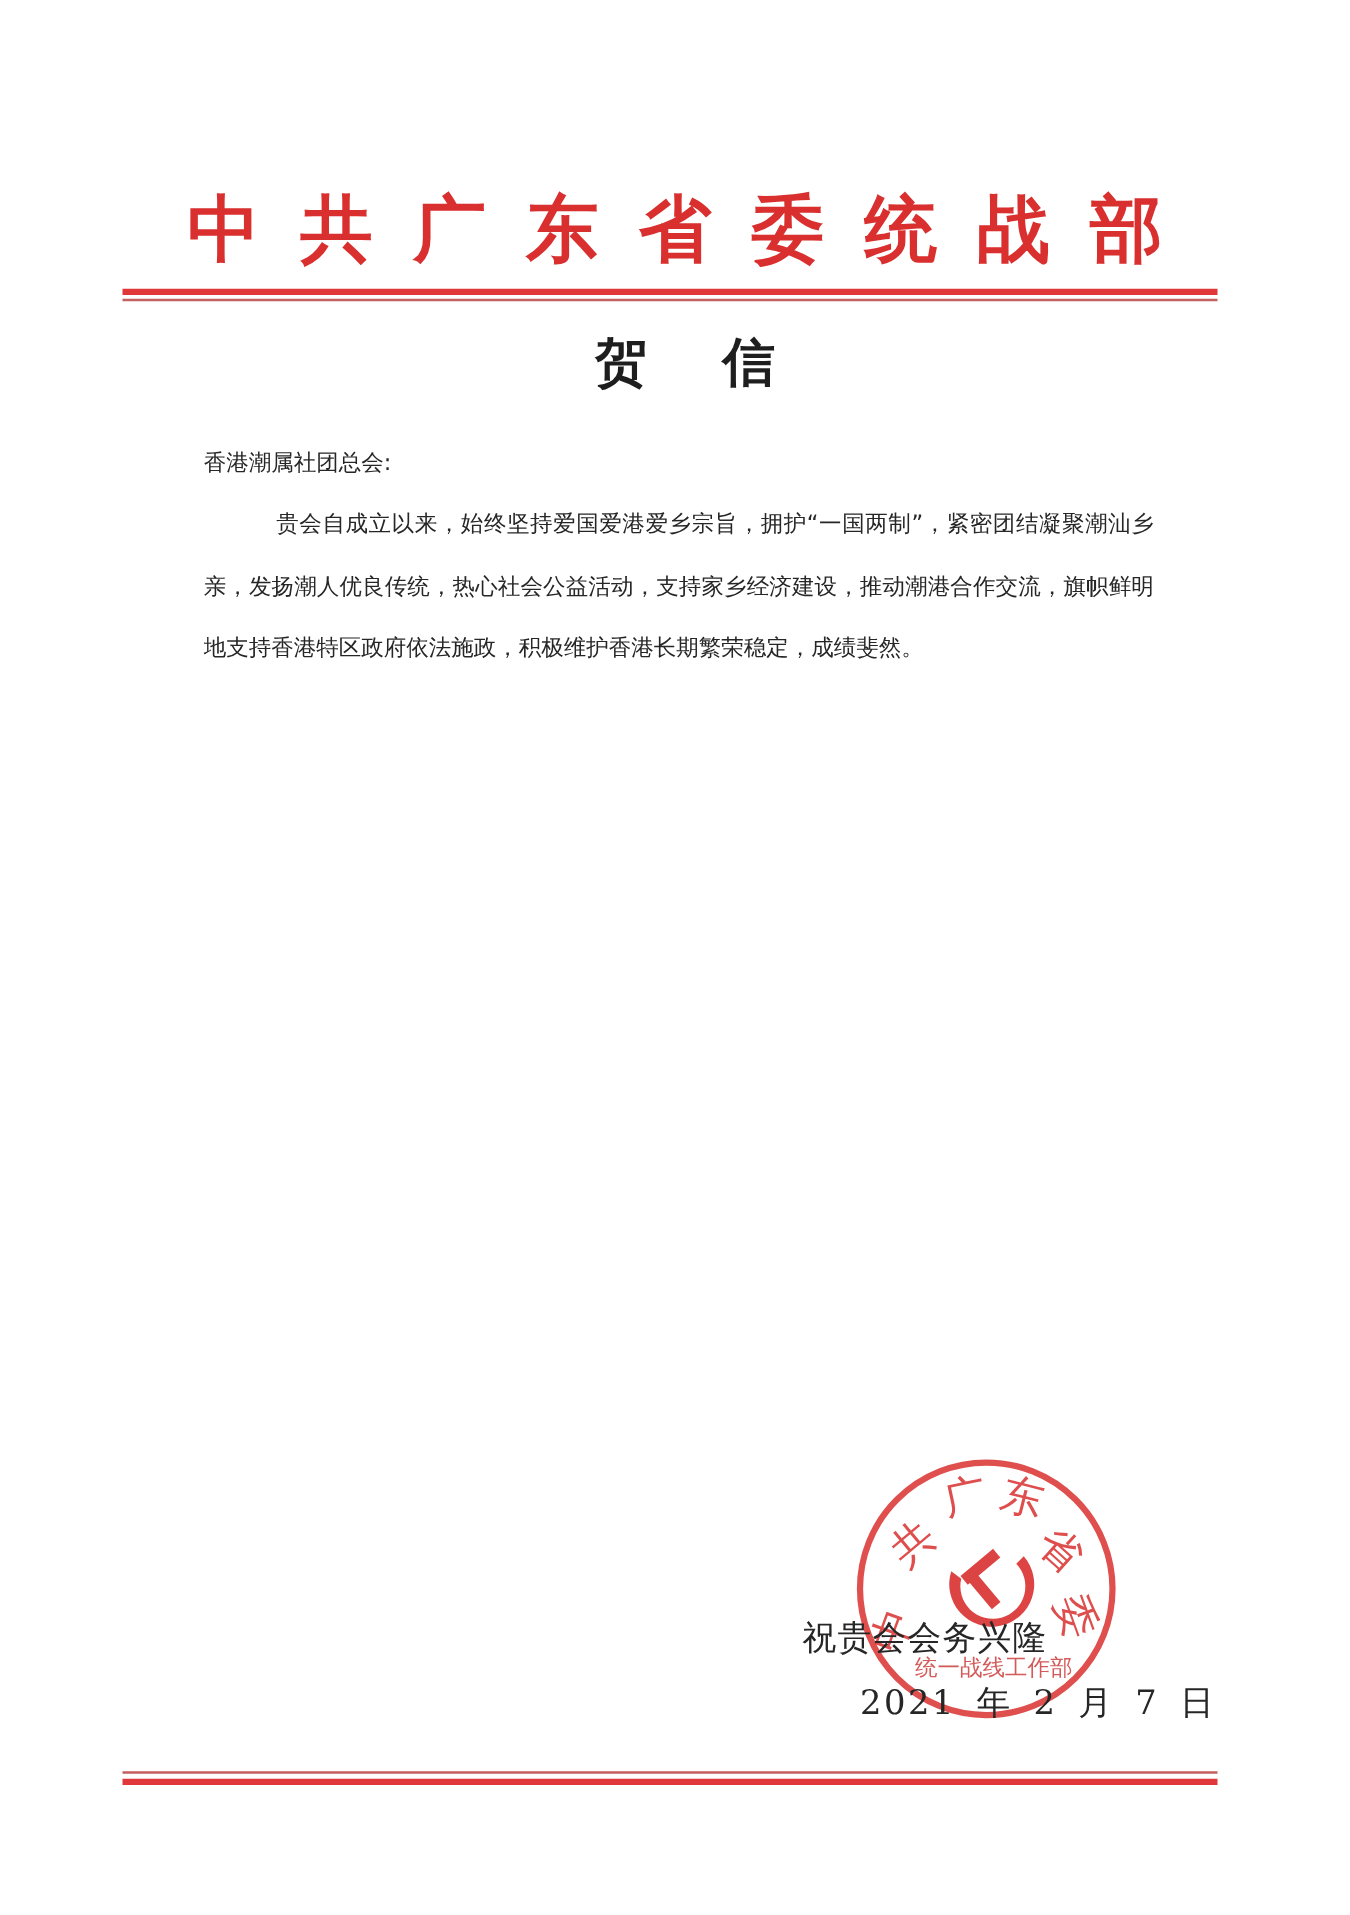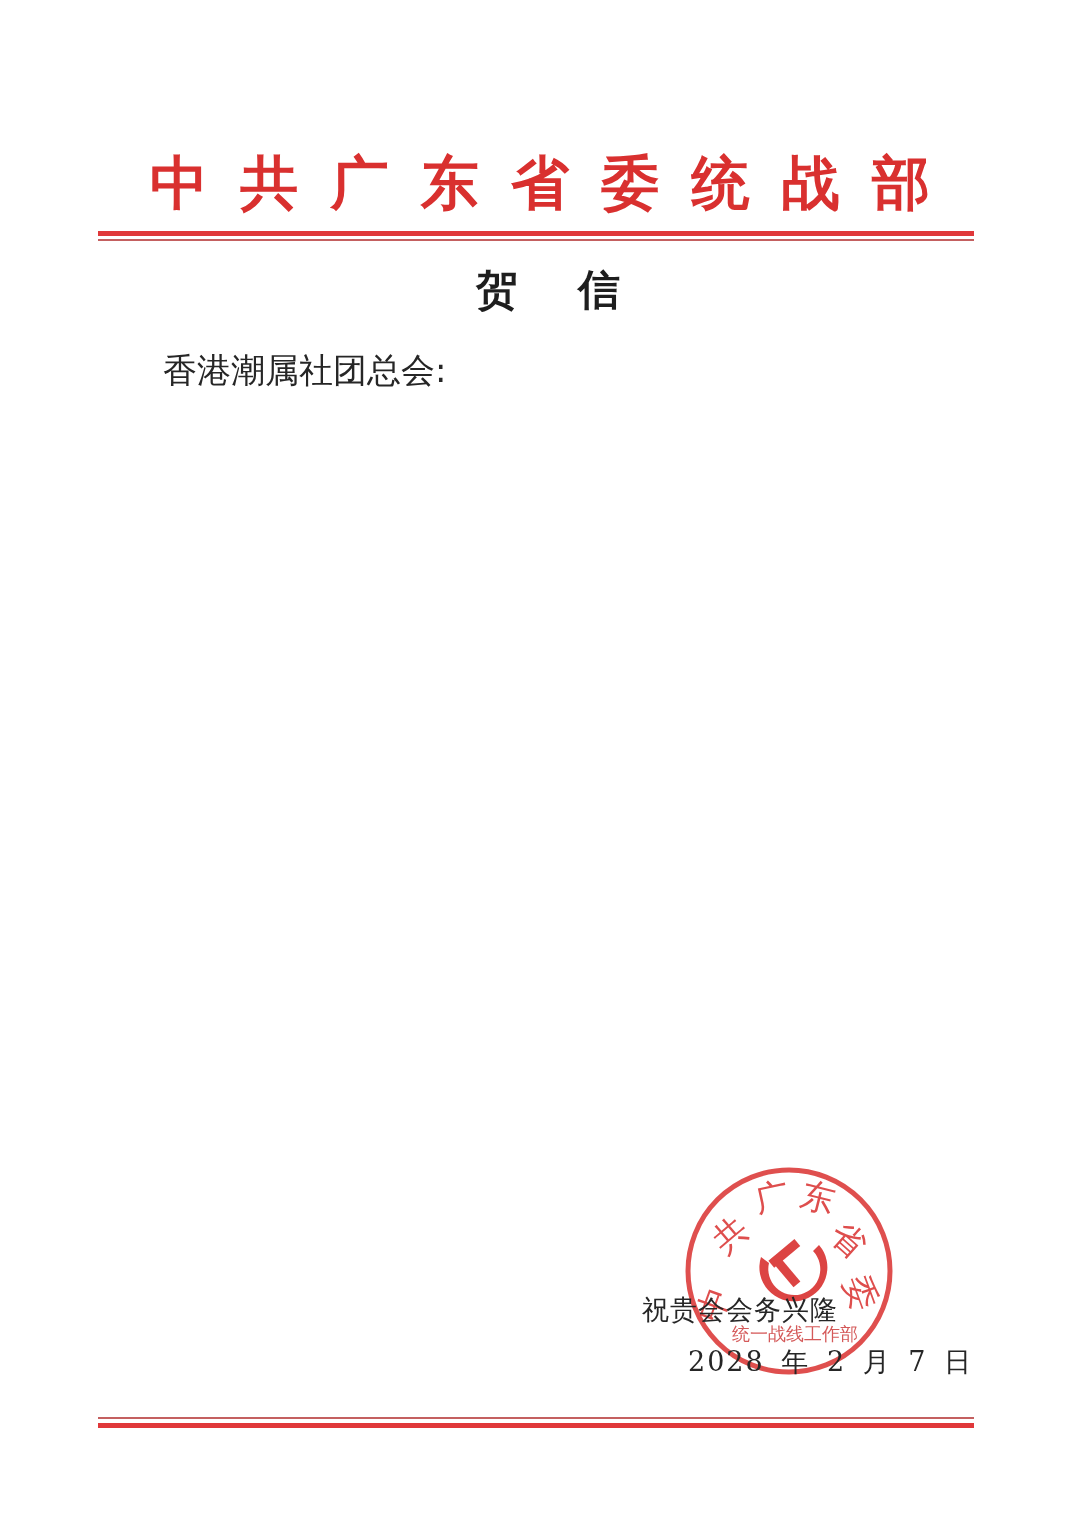--- a/index.html
+++ b/index.html
@@ -16,21 +16,21 @@
   .rule-thick { position: absolute; left: 98px; width: 876px; height: 5px; background: #e0383a; }
   .rule-thin { position: absolute; left: 98px; width: 876px; height: 2px; background: #c46060; }
   .doc-title {
     position: absolute; top: 262px; left: 0; width: 1080px; text-align: center;
     font-size: 42px; font-weight: bold; letter-spacing: 60px; color: #1e1e1e;
     padding-left: 76px; box-sizing: border-box;
   }
   .body-text {
     position: absolute; top: 346px; left: 163px; width: 760px;
     font-family: "DejaVu Sans", sans-serif;
-    font-size: 34px; line-height: 49.3px; color: #262626;
+    font-size: 18px; line-height: 49.3px; color: #262626;
     text-align: justify;
   }
   .body-text p { margin: 0; }
   .indent { text-indent: 58px; }
   .sig-org {
     position: absolute; top: 1292px; left: 642px;
     font-family: "DejaVu Sans", sans-serif; font-size: 27px; color: #262626; letter-spacing: 1px;
   }
   .sig-date {
     position: absolute; top: 1344px; left: 688px;
@@ -58,20 +58,21 @@
   <span>部</span>
 </div>
 
 <div class="rule-thick" style="top:231px;"></div>
 <div class="rule-thin" style="top:239px;"></div>
 
 <div class="doc-title">贺信</div>
 
 <div class="body-text">
   <p>香港潮属社团总会:</p>
+  <p class="indent">贵会自成立以来，始终坚持爱国爱港爱乡宗旨，拥护“一国两制”，紧密团结凝聚潮汕乡亲，发扬潮人优良传统，热心社会公益活动，支持家乡经济建设，推动潮港合作交流，旗帜鲜明地支持香港特区政府依法施政，积极维护香港长期繁荣稳定，成绩斐然。</p>
 </div>
 
 <svg class="seal" viewBox="0 0 212 212">
   <circle cx="106" cy="106" r="101" fill="none" stroke="#d9302f" stroke-width="5" opacity="0.85"></circle>
   <g fill="#d9302f" opacity="0.9">
     <path d="M78 92 A34 34 0 1 0 136 80 L130 86 A26 26 0 1 1 86 98 Z"></path>
     <rect x="84" y="84" width="34" height="9" transform="rotate(-40 101 88)"></rect>
     <rect x="98" y="88" width="9" height="36" transform="rotate(-40 102 106)"></rect>
   </g>
   <g fill="#d9302f" font-family="DejaVu Serif, serif" font-size="34" opacity="0.85">
@@ -80,16 +81,16 @@
     <text x="72" y="44" transform="rotate(-12 88 32)">广</text>
     <text x="118" y="44" transform="rotate(14 134 32)">东</text>
     <text x="150" y="86" transform="rotate(42 166 72)">省</text>
     <text x="164" y="140" transform="rotate(70 180 126)">委</text>
   </g>
 </svg>
 
 <div class="seal-bottom-text">统一战线工作部</div>
 
 <div class="sig-org">祝贵会会务兴隆</div>
-<div class="sig-date">2028 年 2 月 7 日</div>
+<div class="sig-date">2021 年 2 月 7 日</div>
 
 <div class="rule-thin" style="top:1417px;"></div>
 <div class="rule-thick" style="top:1423px;"></div>
 
 </body></html>

